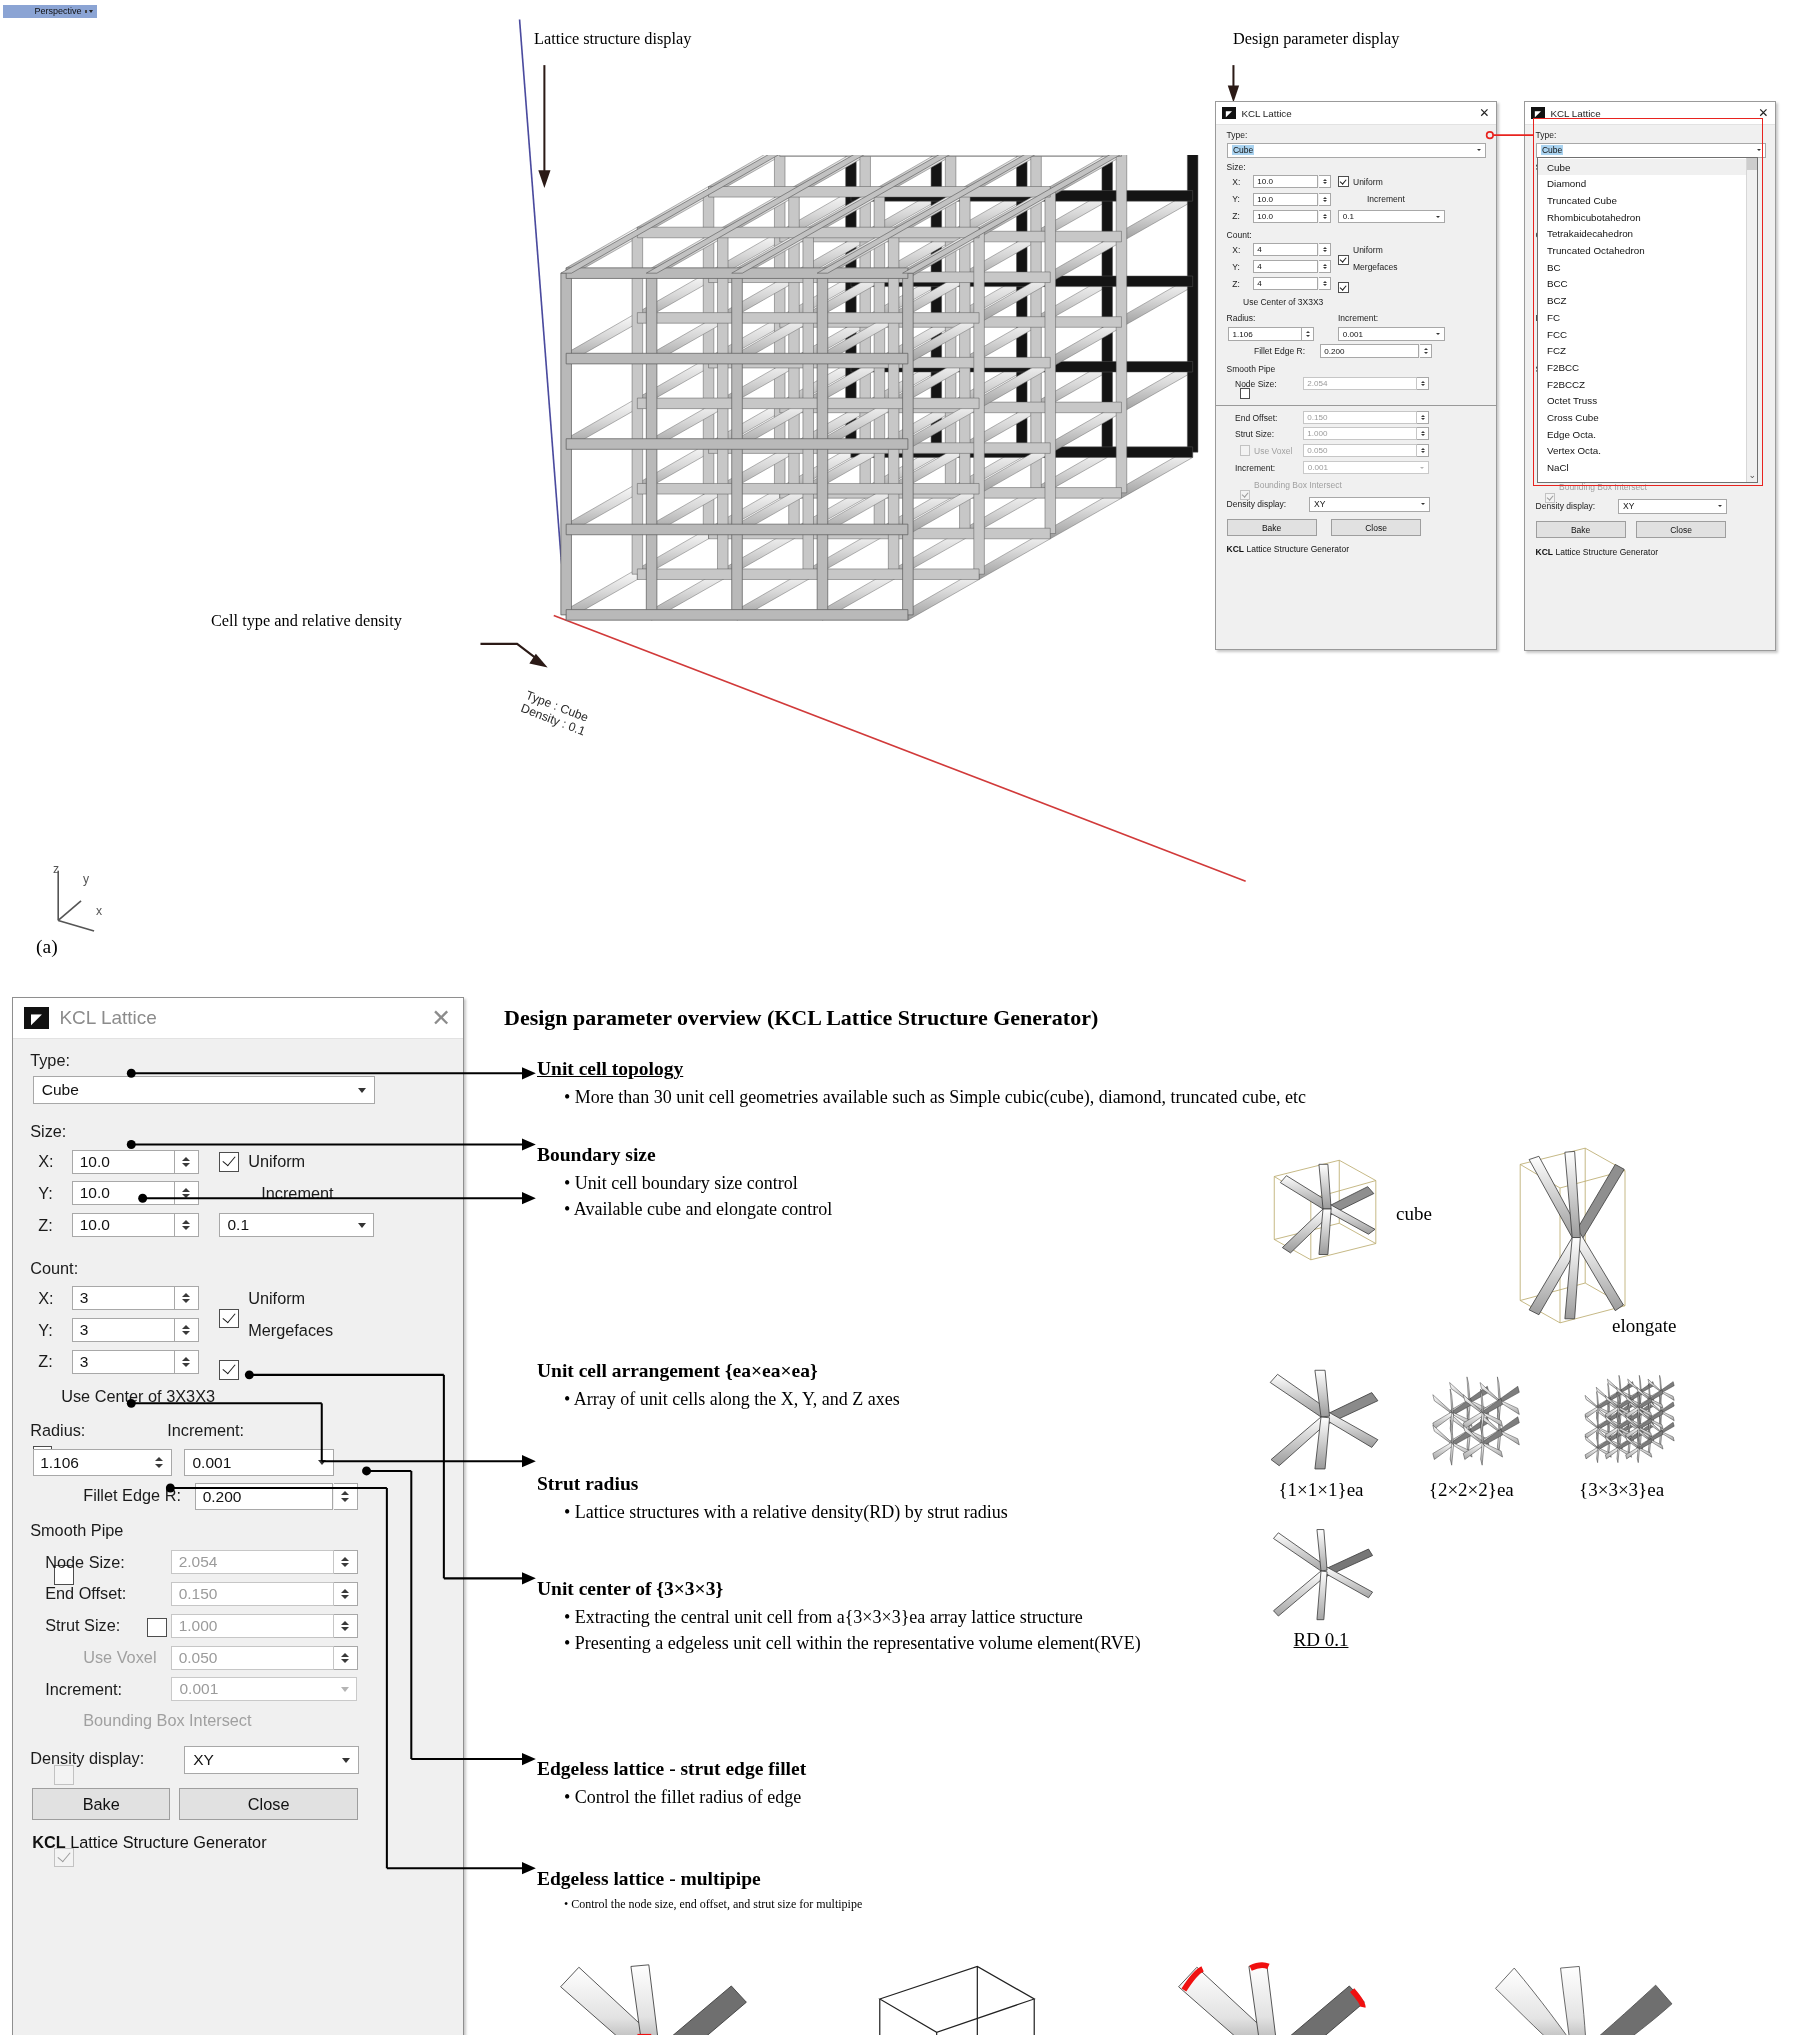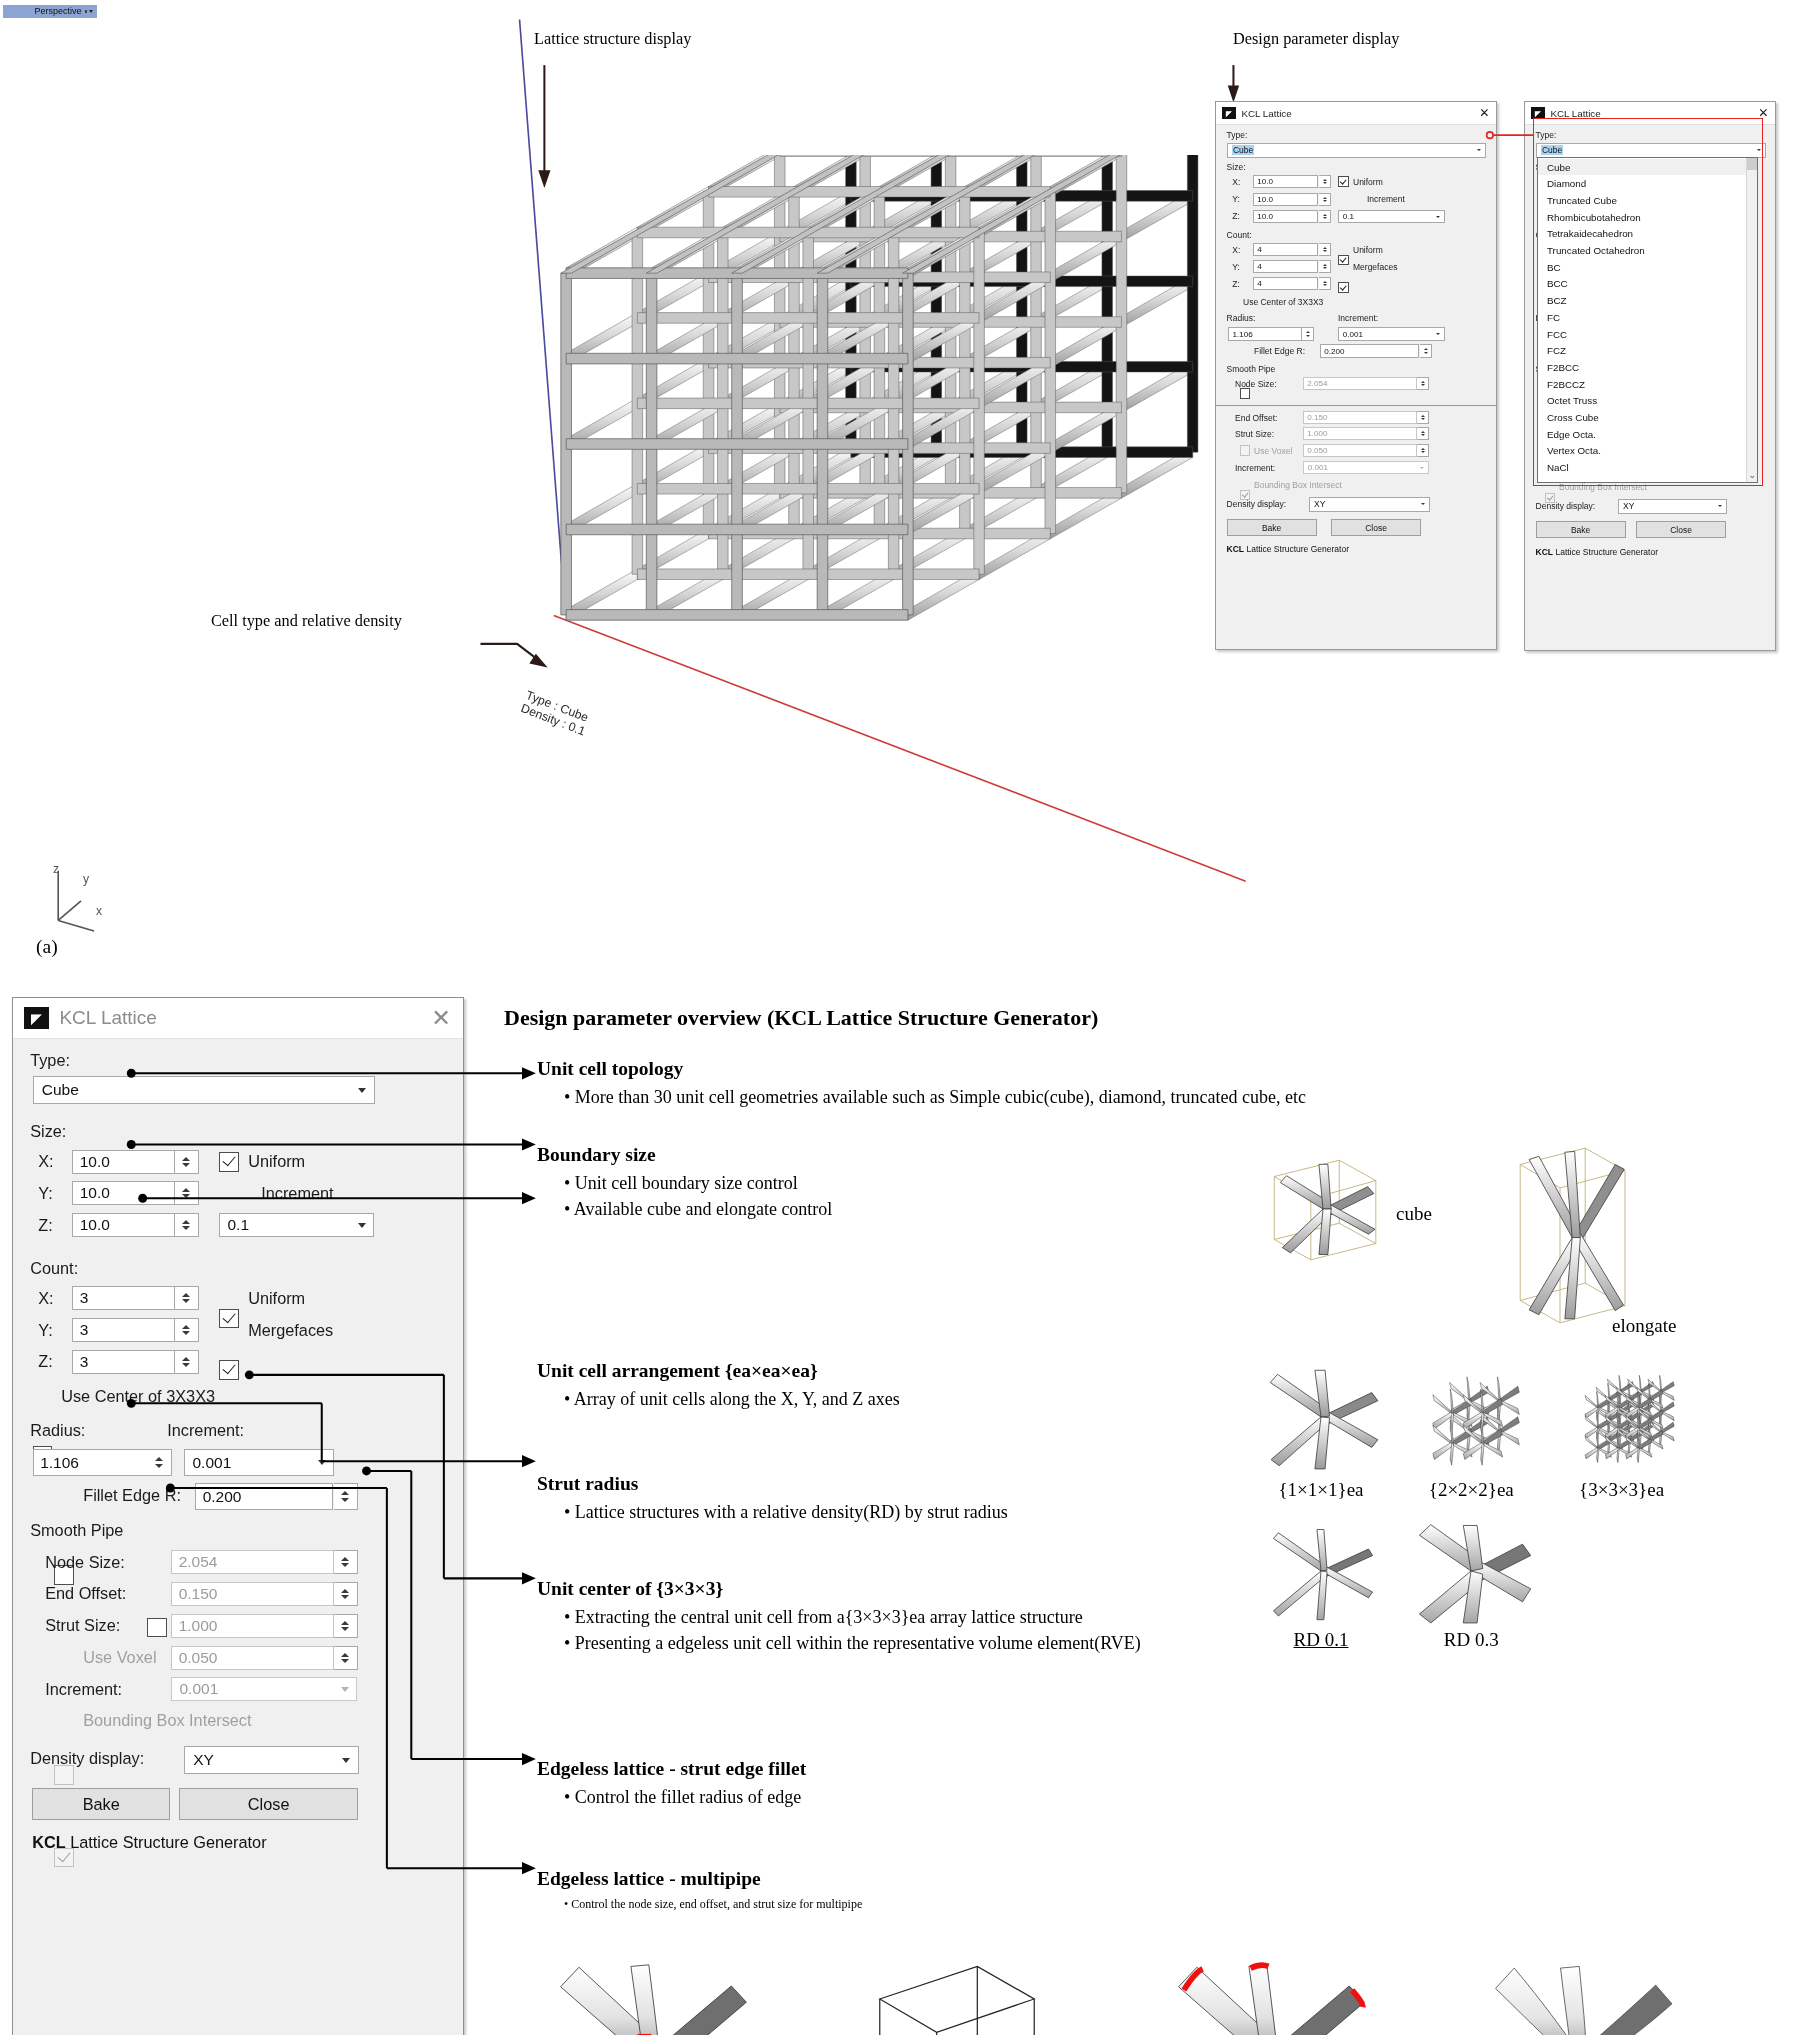--- a/index.html
+++ b/index.html
@@ -806,21 +806,21 @@
     <div class="abs footer-txt" style="left:19px;top:794px;font-size:16.3px;">
       <b>KCL</b><span> Lattice Structure Generator</span>
     </div>
   </div>
 </div>
 
 <div class="abs ann-h" style="left:504px;top:1005px;font-size:22px;">Design parameter overview  (KCL Lattice Structure Generator)</div>
 
 <div class="abs" id="ovsections" style="left:537px;top:1058px;width:896px;">
     <div style="position: absolute; left: 0px; top: 0px;">
-      <div class="ann-h" style="font-size: 19.5px; margin-bottom: 7.3px;">Unit cell topology</div>
+      <div class="ann-h" style="font-size: 19.5px; margin-bottom: 7.3px; text-decoration: underline;">Unit cell topology</div>
       <div class="ann-b" style="font-size: 18px; margin: 4.9px 0px 0px 27px;">• More than 30 unit cell geometries available such as Simple cubic(cube), diamond, truncated cube, etc</div>
     </div>
     <div style="position: absolute; left: 0px; top: 86px;">
       <div class="ann-h" style="font-size: 19.5px; margin-bottom: 7.3px;">Boundary size</div>
       <div class="ann-b" style="font-size: 18px; margin: 4.9px 0px 0px 27px;">• Unit cell boundary size control</div>
       <div class="ann-b" style="font-size: 18px; margin: 4.9px 0px 0px 27px;">• Available cube and elongate control</div>
     </div>
     <div style="position: absolute; left: 0px; top: 302px;">
       <div class="ann-h" style="font-size: 19.5px; margin-bottom: 7.3px; font-family: Liberation Serif, serif;">Unit cell arrangement {ea×ea×ea}</div>
       <div class="ann-b" style="font-size: 18px; margin: 4.9px 0px 0px 27px;">• Array of unit cells along the X, Y, and Z axes</div>
@@ -1265,39 +1265,20 @@
       <g stroke="#3b3b3b" stroke-width="2" fill="url(#dg1)">
         <path d="M165,130 L48,50 L60,36 L177,118 Z"></path>
         <path d="M165,130 L282,76 L292,92 L175,145 Z" fill="#777"></path>
         <path d="M165,130 L48,228 L60,241 L177,142 Z"></path>
         <path d="M165,130 L282,196 L292,182 L175,118 Z"></path>
         <path d="M165,130 L155,28 L172,28 L180,128 Z"></path>
         <path d="M165,130 L155,250 L172,250 L180,132 Z"></path>
       </g>
     </svg>
     <div class="plain" style="font-size:19px;">RD 0.1</div>
-  </div>
-  <div style="width:134px;text-align:center;">
-    <svg width="134" height="110" viewBox="0 0 330 270">
-      <defs>
-          <linearGradient id="dg3" x1="0" y1="0" x2="0" y2="1">
-            <stop offset="0" stop-color="#fff"></stop>
-            <stop offset="1" stop-color="#a5a5a5"></stop>
-          </linearGradient>
-        </defs>
-      <g stroke="#3b3b3b" stroke-width="2" fill="url(#dg3)">
-        <path d="M165,130 L38,42 L66,16 L192,106 Z"></path>
-        <path d="M165,130 L292,64 L312,92 L185,156 Z" fill="#777"></path>
-        <path d="M165,130 L38,236 L66,258 L192,154 Z"></path>
-        <path d="M165,130 L292,206 L312,174 L185,106 Z"></path>
-        <path d="M165,130 L146,18 L180,18 L194,124 Z"></path>
-        <path d="M165,130 L146,258 L180,258 L194,138 Z"></path>
-      </g>
-    </svg>
-    <div class="plain" style="font-size:19px;">RD 0.3</div>
   </div>
 </div>
 
 <div class="abs" style="left:505px;top:1938px;width:1270px;display:flex;align-items:flex-end;gap:24.4px;">
 
   <div style="width:285px;text-align:center;">
     <svg width="252" height="252" viewBox="0 0 620 620">
       <defs>
           <linearGradient id="b1" x1="0" y1="0" x2="0" y2="1">
             <stop offset="0" stop-color="#fff"></stop>

